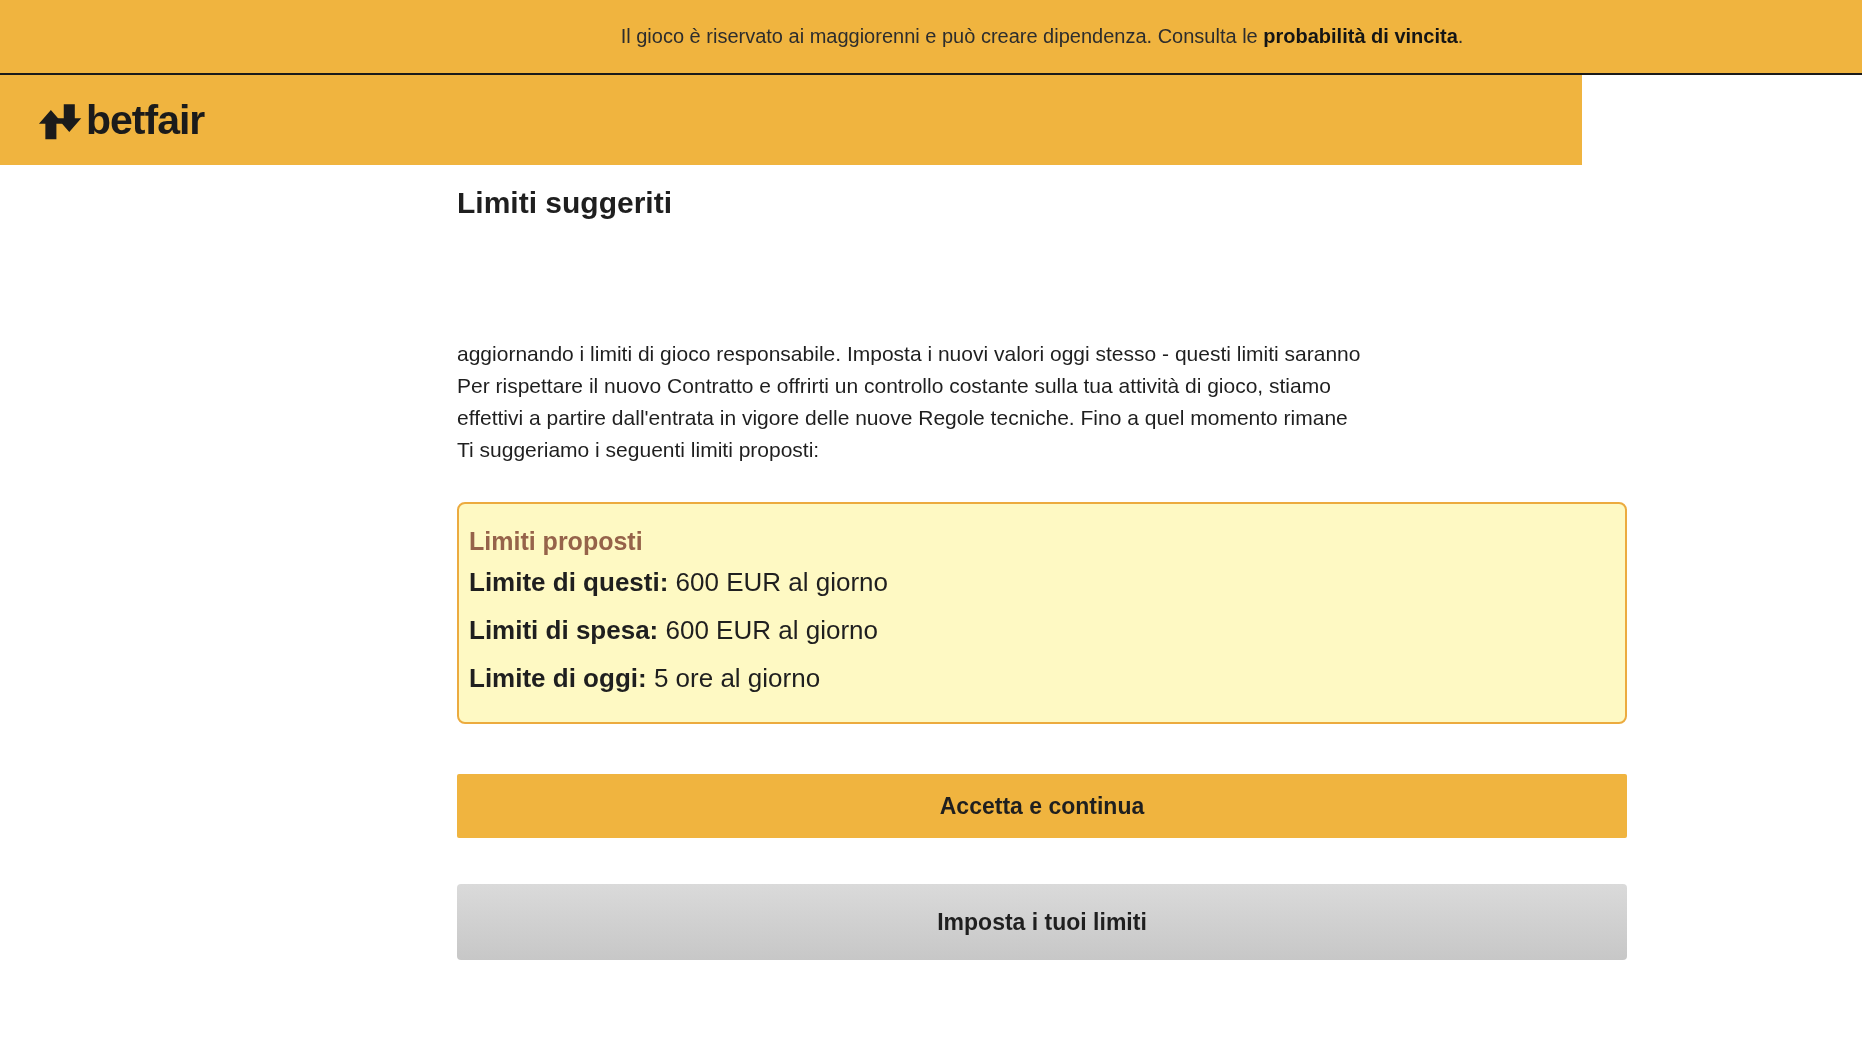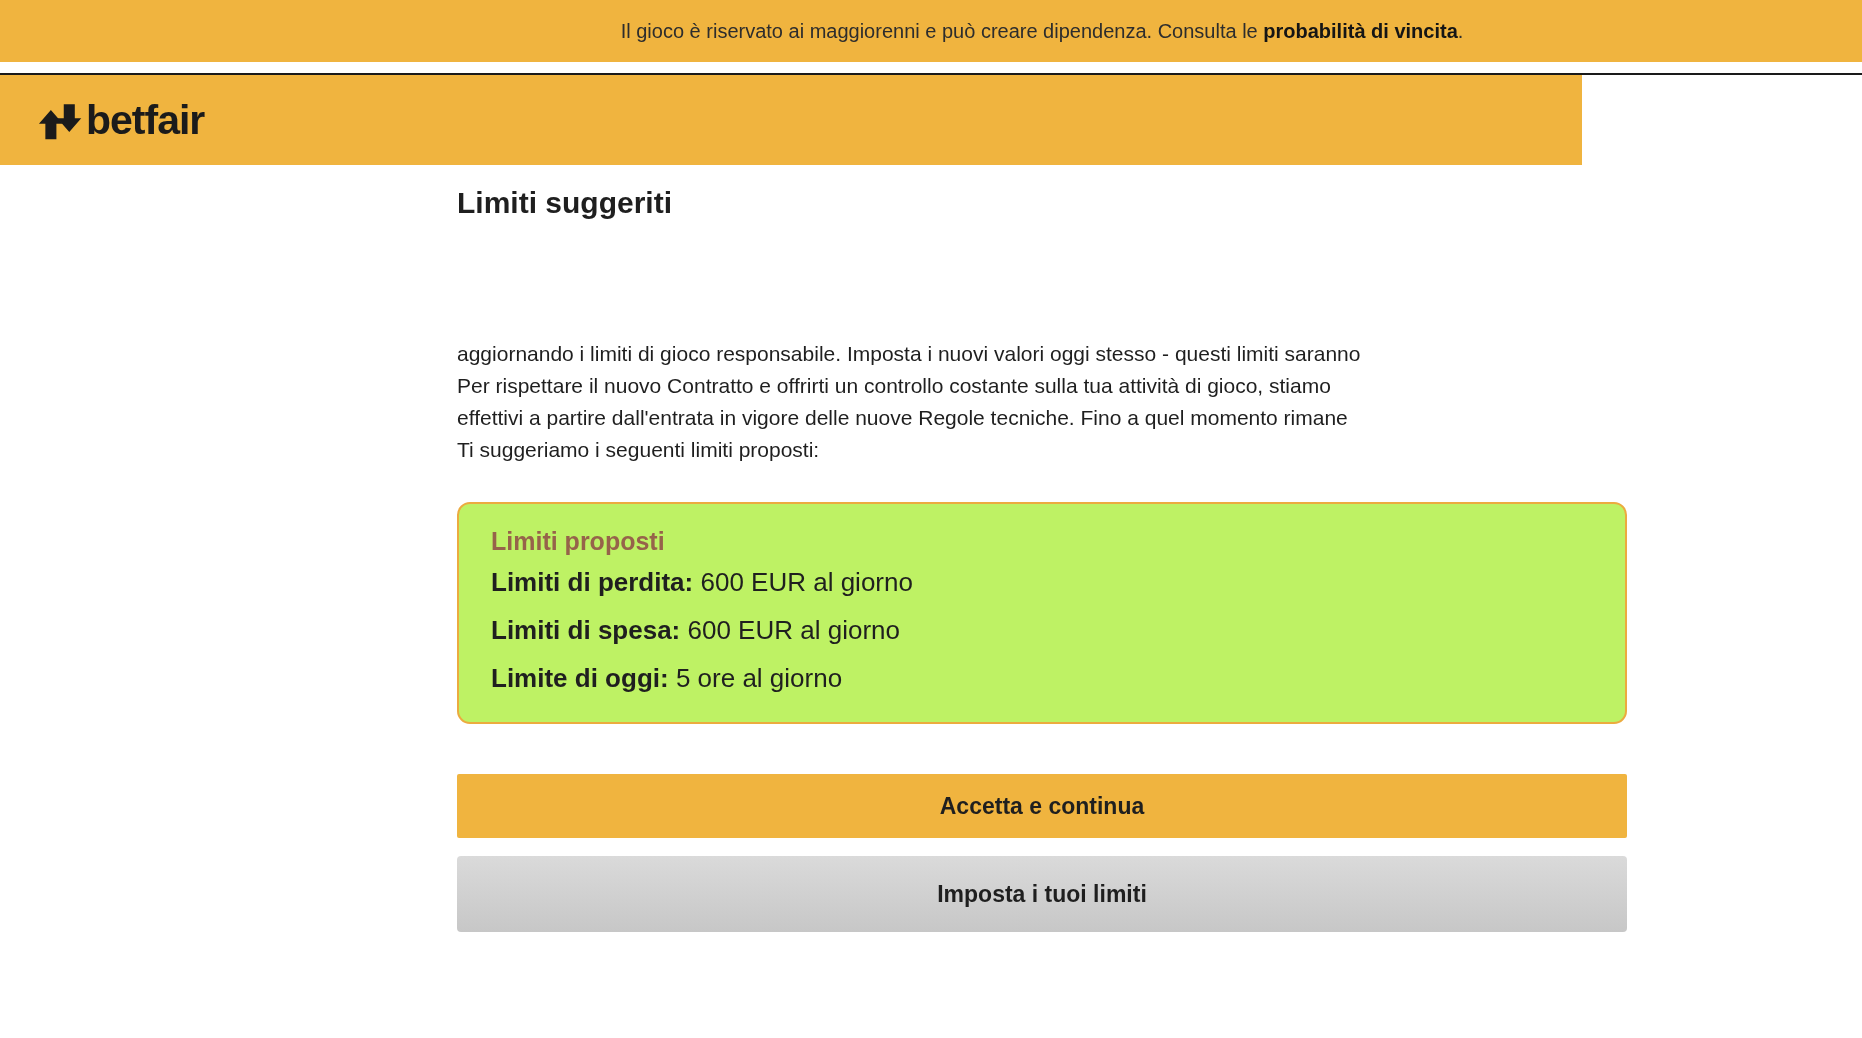--- a/index.html
+++ b/index.html
@@ -5,21 +5,21 @@
   html,body { margin:0; padding:0; }
   body {
     width:1862px; height:1038px; position:relative; overflow:hidden;
     background:#ffffff;
     font-family:"Liberation Sans", sans-serif;
     color:#1f1f1f;
   }
 
   
   .top-banner {
-    position:absolute; top:0; left:0; width:1862px; height:62px;
+    position:absolute; top:0; left:0; width:1862px; height:73px;
     background:#F0B43F;
     display:flex; align-items:center;
   }
   .banner-inner {
     width:1170px; margin-left:457px; text-align:center;
     font-size:20px; color:#2d2d2d; white-space:nowrap;
   }
   .banner-inner .banner-link { font-weight:bold; color:#151515; cursor:pointer; text-decoration:none; }
   .black-rule {
     position:absolute; top:73px; left:0; width:1862px; height:2px; background:#1a1a1a;
@@ -45,41 +45,41 @@
 
   .page-title {
     margin:20px 0 0 0; font-size:30px; line-height:36px; font-weight:bold; color:#1f1f1f;
   }
 
   .intro { margin-top:117px; font-size:21px; line-height:32px; color:#1f1f1f; }
   .intro .line { white-space:nowrap; }
 
   .limits-box {
     margin-top:36px; box-sizing:border-box;
-    background:#bef264; border:2px solid #ECAB3F; border-radius:13px;
-    padding:20px 32px;
+    background:#fef9c3; border:2px solid #ECAB3F; border-radius:8px;
+    padding:20px 10px;
   }
   .limits-box-title {
     color:#96634A; font-size:25px; line-height:34px; font-weight:bold;
   }
   .limit-line { font-size:26px; line-height:48px; color:#1f1f1f; }
   .limit-label { font-weight:bold; }
 
   .btn {
     display:block; width:100%; box-sizing:border-box;
     font-family:"Liberation Sans", sans-serif;
     font-size:23px; font-weight:bold; color:#1f1f1f;
     text-align:center; cursor:pointer; border:none;
   }
   .accept-btn {
     margin-top:50px; height:64px;
     background:#F0B43F; border-radius:2px;
   }
   .set-limits-btn {
-    margin-top:18px; height:76px;
+    margin-top:46px; height:76px;
     background:linear-gradient(#DADADA, #C7C7C7); border-radius:4px;
   }
 </style>
 </head>
 <body>
 
 <div class="top-banner">
   <div class="banner-inner"><span>Il gioco è riservato ai maggiorenni e può creare dipendenza. Consulta le </span><span class="banner-link">probabilità di vincita</span><span>.</span></div>
 </div>
 <div class="black-rule"></div>
@@ -106,21 +106,21 @@
 
   <div class="intro">
     <div class="line">aggiornando i limiti di gioco responsabile. Imposta i nuovi valori oggi stesso - questi limiti saranno</div>
     <div class="line">Per rispettare il nuovo Contratto e offrirti un controllo costante sulla tua attività di gioco, stiamo</div>
     <div class="line">effettivi a partire dall'entrata in vigore delle nuove Regole tecniche. Fino a quel momento rimane</div>
     <div class="line">Ti suggeriamo i seguenti limiti proposti:</div>
   </div>
 
   <div class="limits-box">
     <div class="limits-box-title">Limiti proposti</div>
-    <div class="limit-line"><span class="limit-label">Limiti di perdita:</span>
+    <div class="limit-line"><span class="limit-label">Limite di questi:</span>
       <span>600 EUR al giorno</span></div>
     <div class="limit-line"><span class="limit-label">Limiti di spesa:</span>
       <span>600 EUR al giorno</span></div>
     <div class="limit-line"><span class="limit-label">Limite di oggi:</span>
       <span>5 ore al giorno</span></div>
   </div>
 
   <button class="btn accept-btn">Accetta e continua</button>
 
   <button class="btn set-limits-btn">Imposta i tuoi limiti</button>

